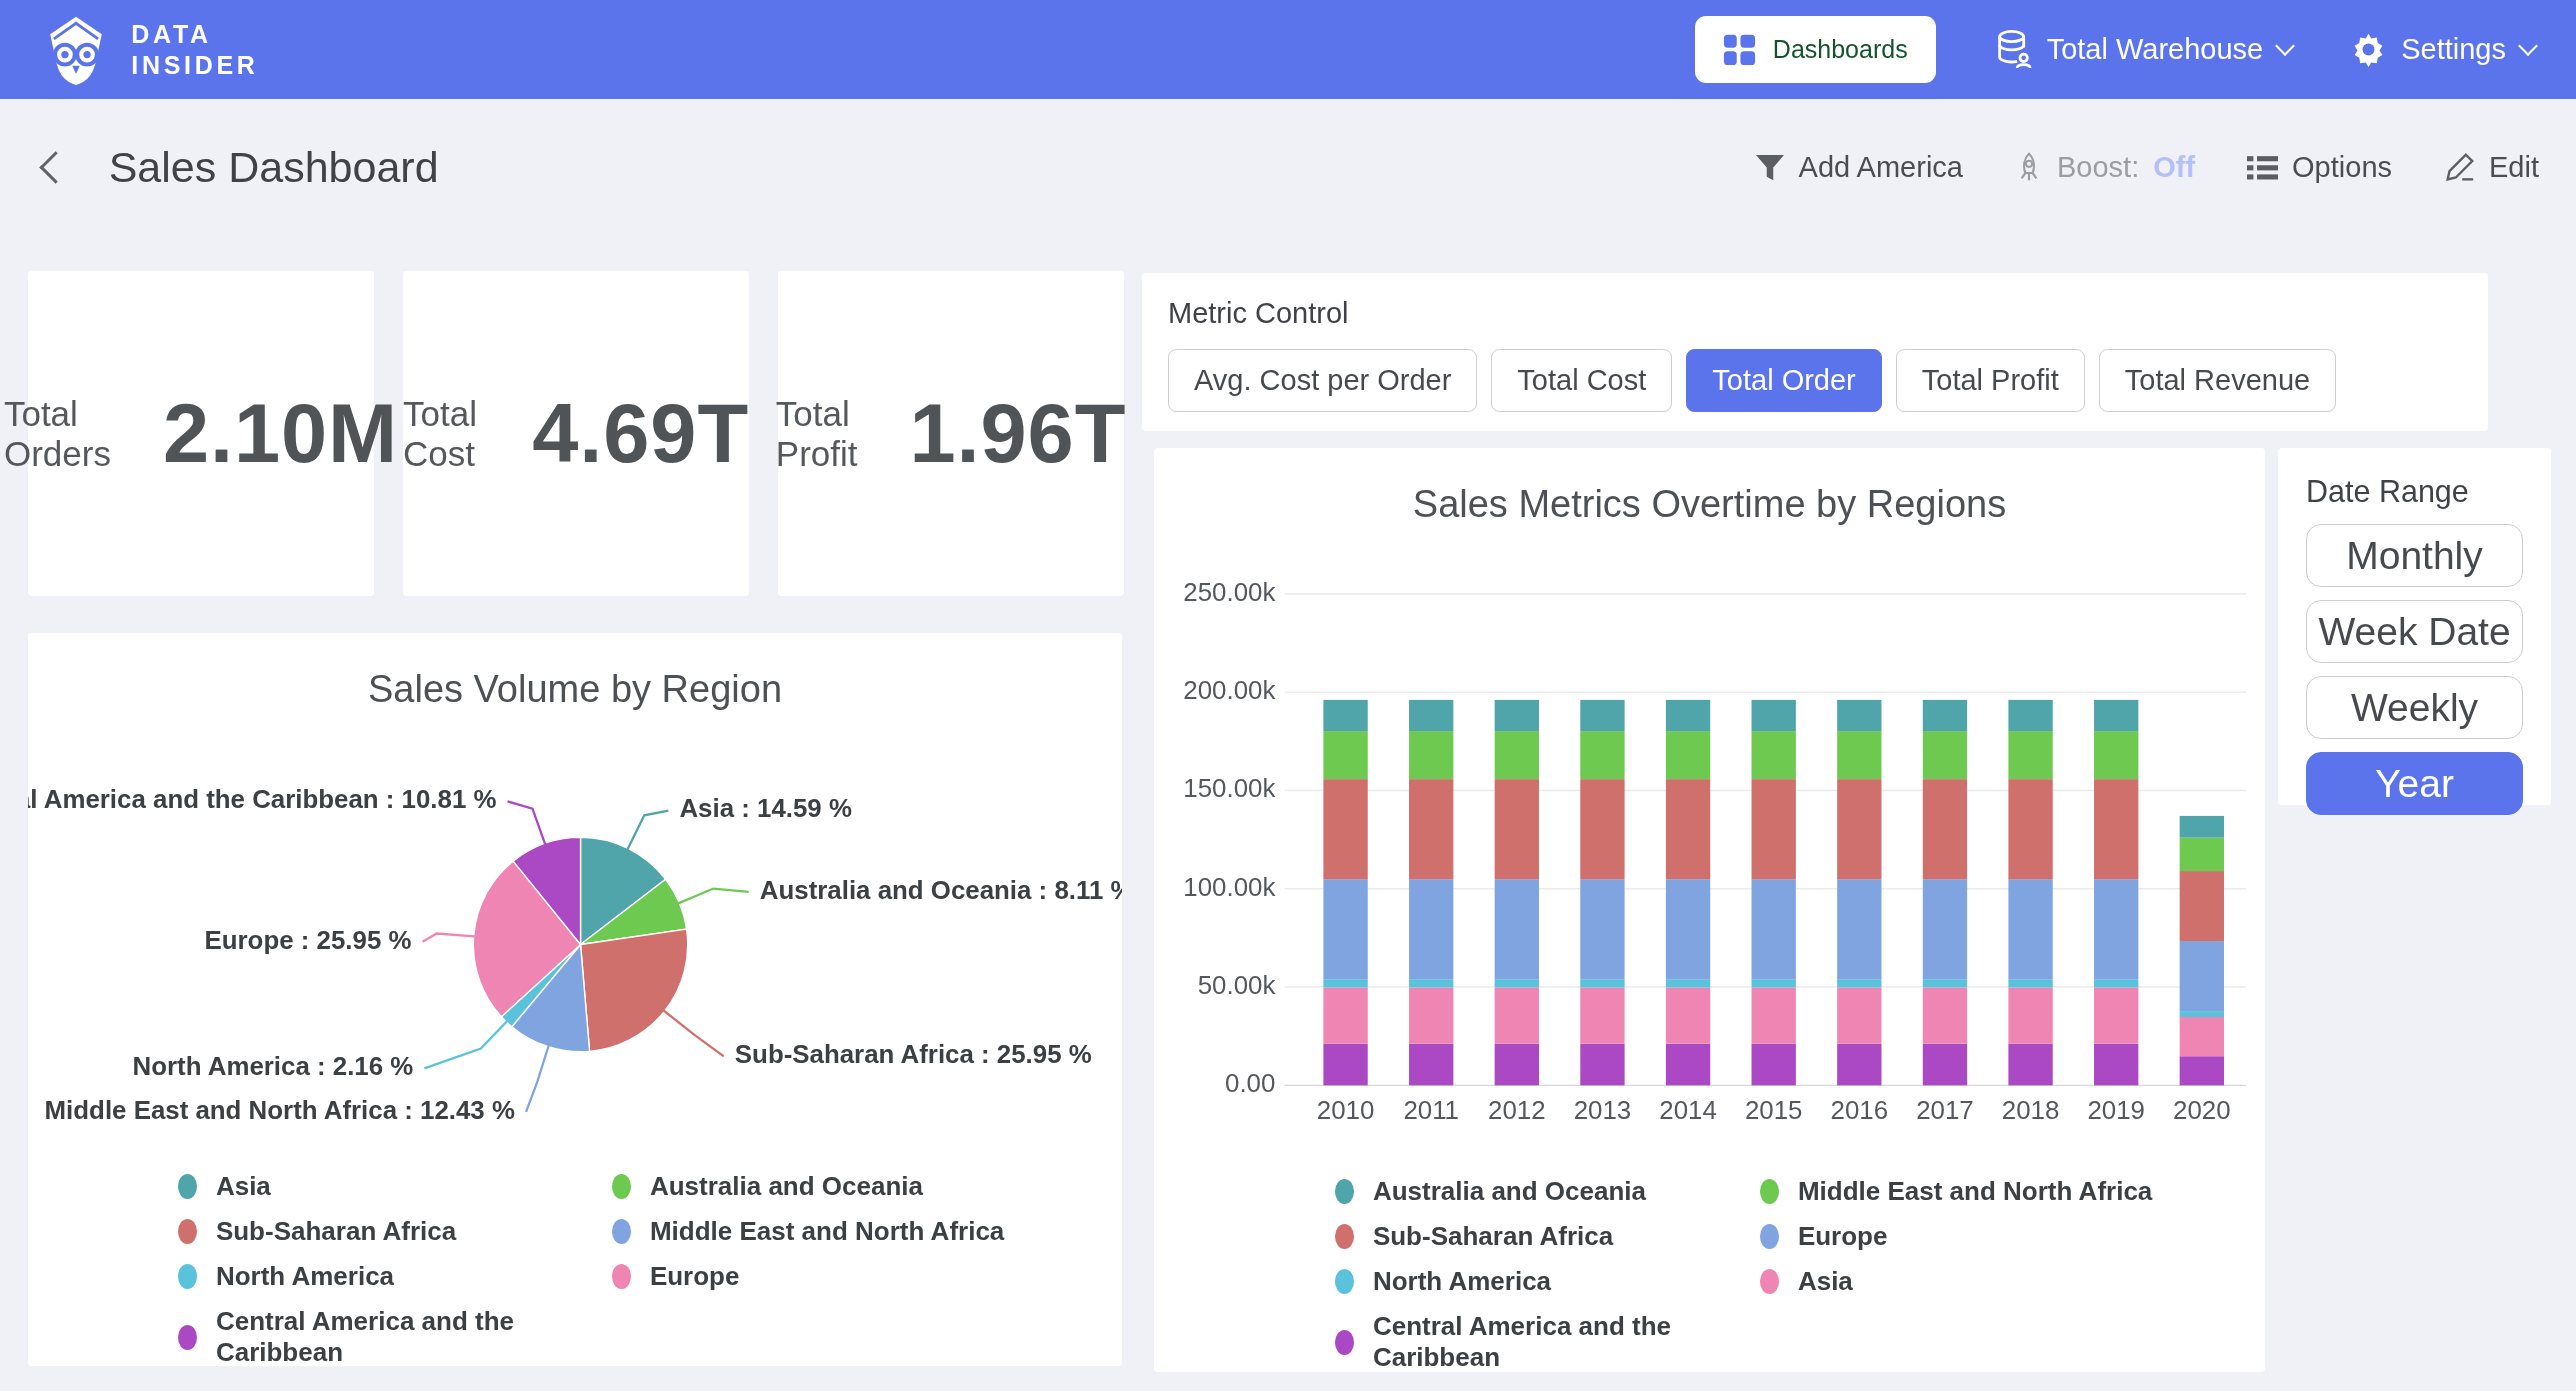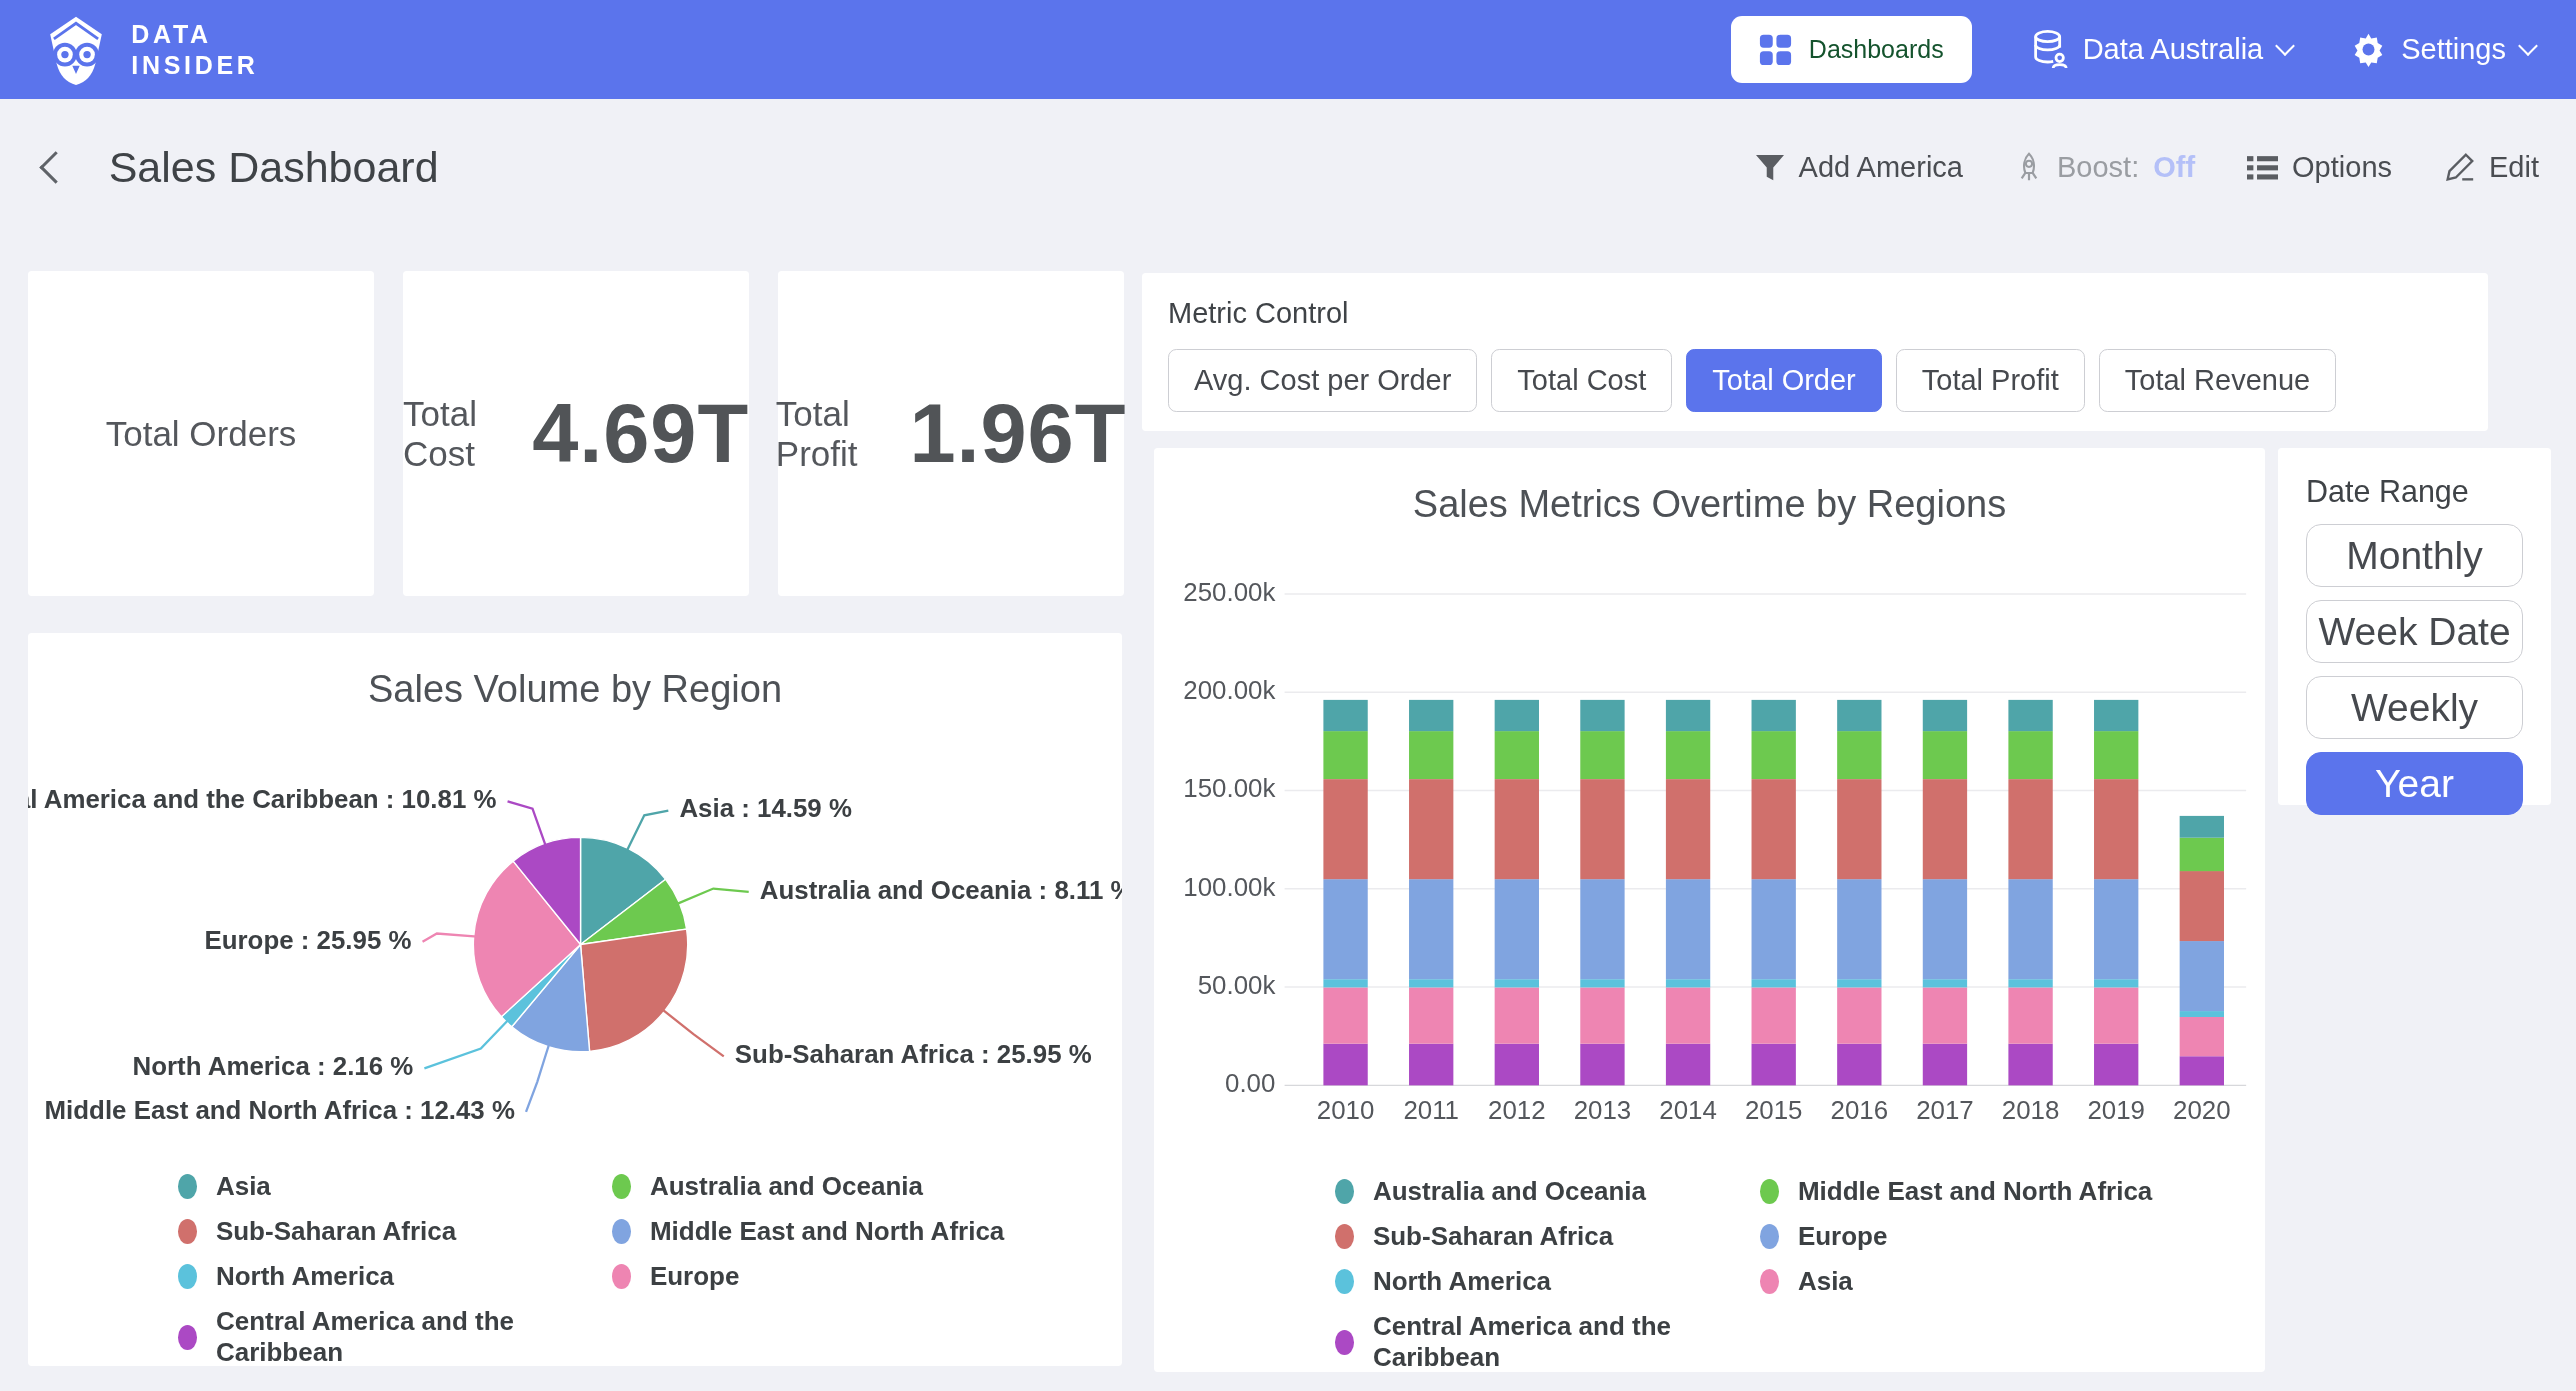--- a/index.html
+++ b/index.html
@@ -92,21 +92,21 @@
       </div>
       <div class="nav-item">
         <svg width="37" height="41" viewBox="0 0 40 44">
           <ellipse cx="18" cy="8" rx="13" ry="5.5" fill="none" stroke="#fff" stroke-width="3"></ellipse>
           <path d="M5 8 V30 C5 33 11 35.5 18 35.5 C20 35.5 22 35.3 24 34.9" fill="none" stroke="#fff" stroke-width="3"></path>
           <path d="M31 8 V20" fill="none" stroke="#fff" stroke-width="3"></path>
           <path d="M5 17 C5 20 11 22.5 18 22.5 C25 22.5 31 20 31 17" fill="none" stroke="#fff" stroke-width="3"></path>
           <circle cx="31" cy="31" r="4" fill="none" stroke="#fff" stroke-width="3"></circle>
           <path d="M24 42 C24 37 38 37 38 42" fill="none" stroke="#fff" stroke-width="3"></path>
         </svg>
-        <span>Data Australia</span>
+        <span>Total Warehouse</span>
         <span class="chev"></span>
       </div>
       <div class="nav-item">
         <svg width="35" height="35" viewBox="0 0 38 38">
           <path d="M19 2 l3 5 6-1 1 6 5 3 -3 5 3 5 -5 3 -1 6 -6-1 -3 5 -3-5 -6 1 -1-6 -5-3 3-5 -3-5 5-3 1-6 6 1 Z" fill="#ffffff"></path>
           <circle cx="19" cy="19" r="6.5" fill="#5b74ec"></circle>
         </svg>
         <span>Settings</span>
         <span class="chev"></span>
       </div>
@@ -148,20 +148,21 @@
           <path d="M24 3 L31 10 L13 28 L4 30 L6 21 Z" fill="none" stroke="#5a5d62" stroke-width="2.6"></path>
           <path d="M20 30 H32" stroke="#5a5d62" stroke-width="2.6"></path>
         </svg>
         <span>Edit</span>
       </div>
     </div>
   </div>
 
   <div class="card kpi" style="left:28px;top:271px;width:346px;height:325px;">
     <div class="kpi-label">Total Orders</div>
+    <div class="kpi-value">2.10M</div>
   </div>
   <div class="card kpi" style="left:403px;top:271px;width:346px;height:325px;">
     <div class="kpi-label">Total Cost</div>
     <div class="kpi-value">4.69T</div>
   </div>
   <div class="card kpi" style="left:778px;top:271px;width:346px;height:325px;">
     <div class="kpi-label">Total Profit</div>
     <div class="kpi-value">1.96T</div>
   </div>
 

